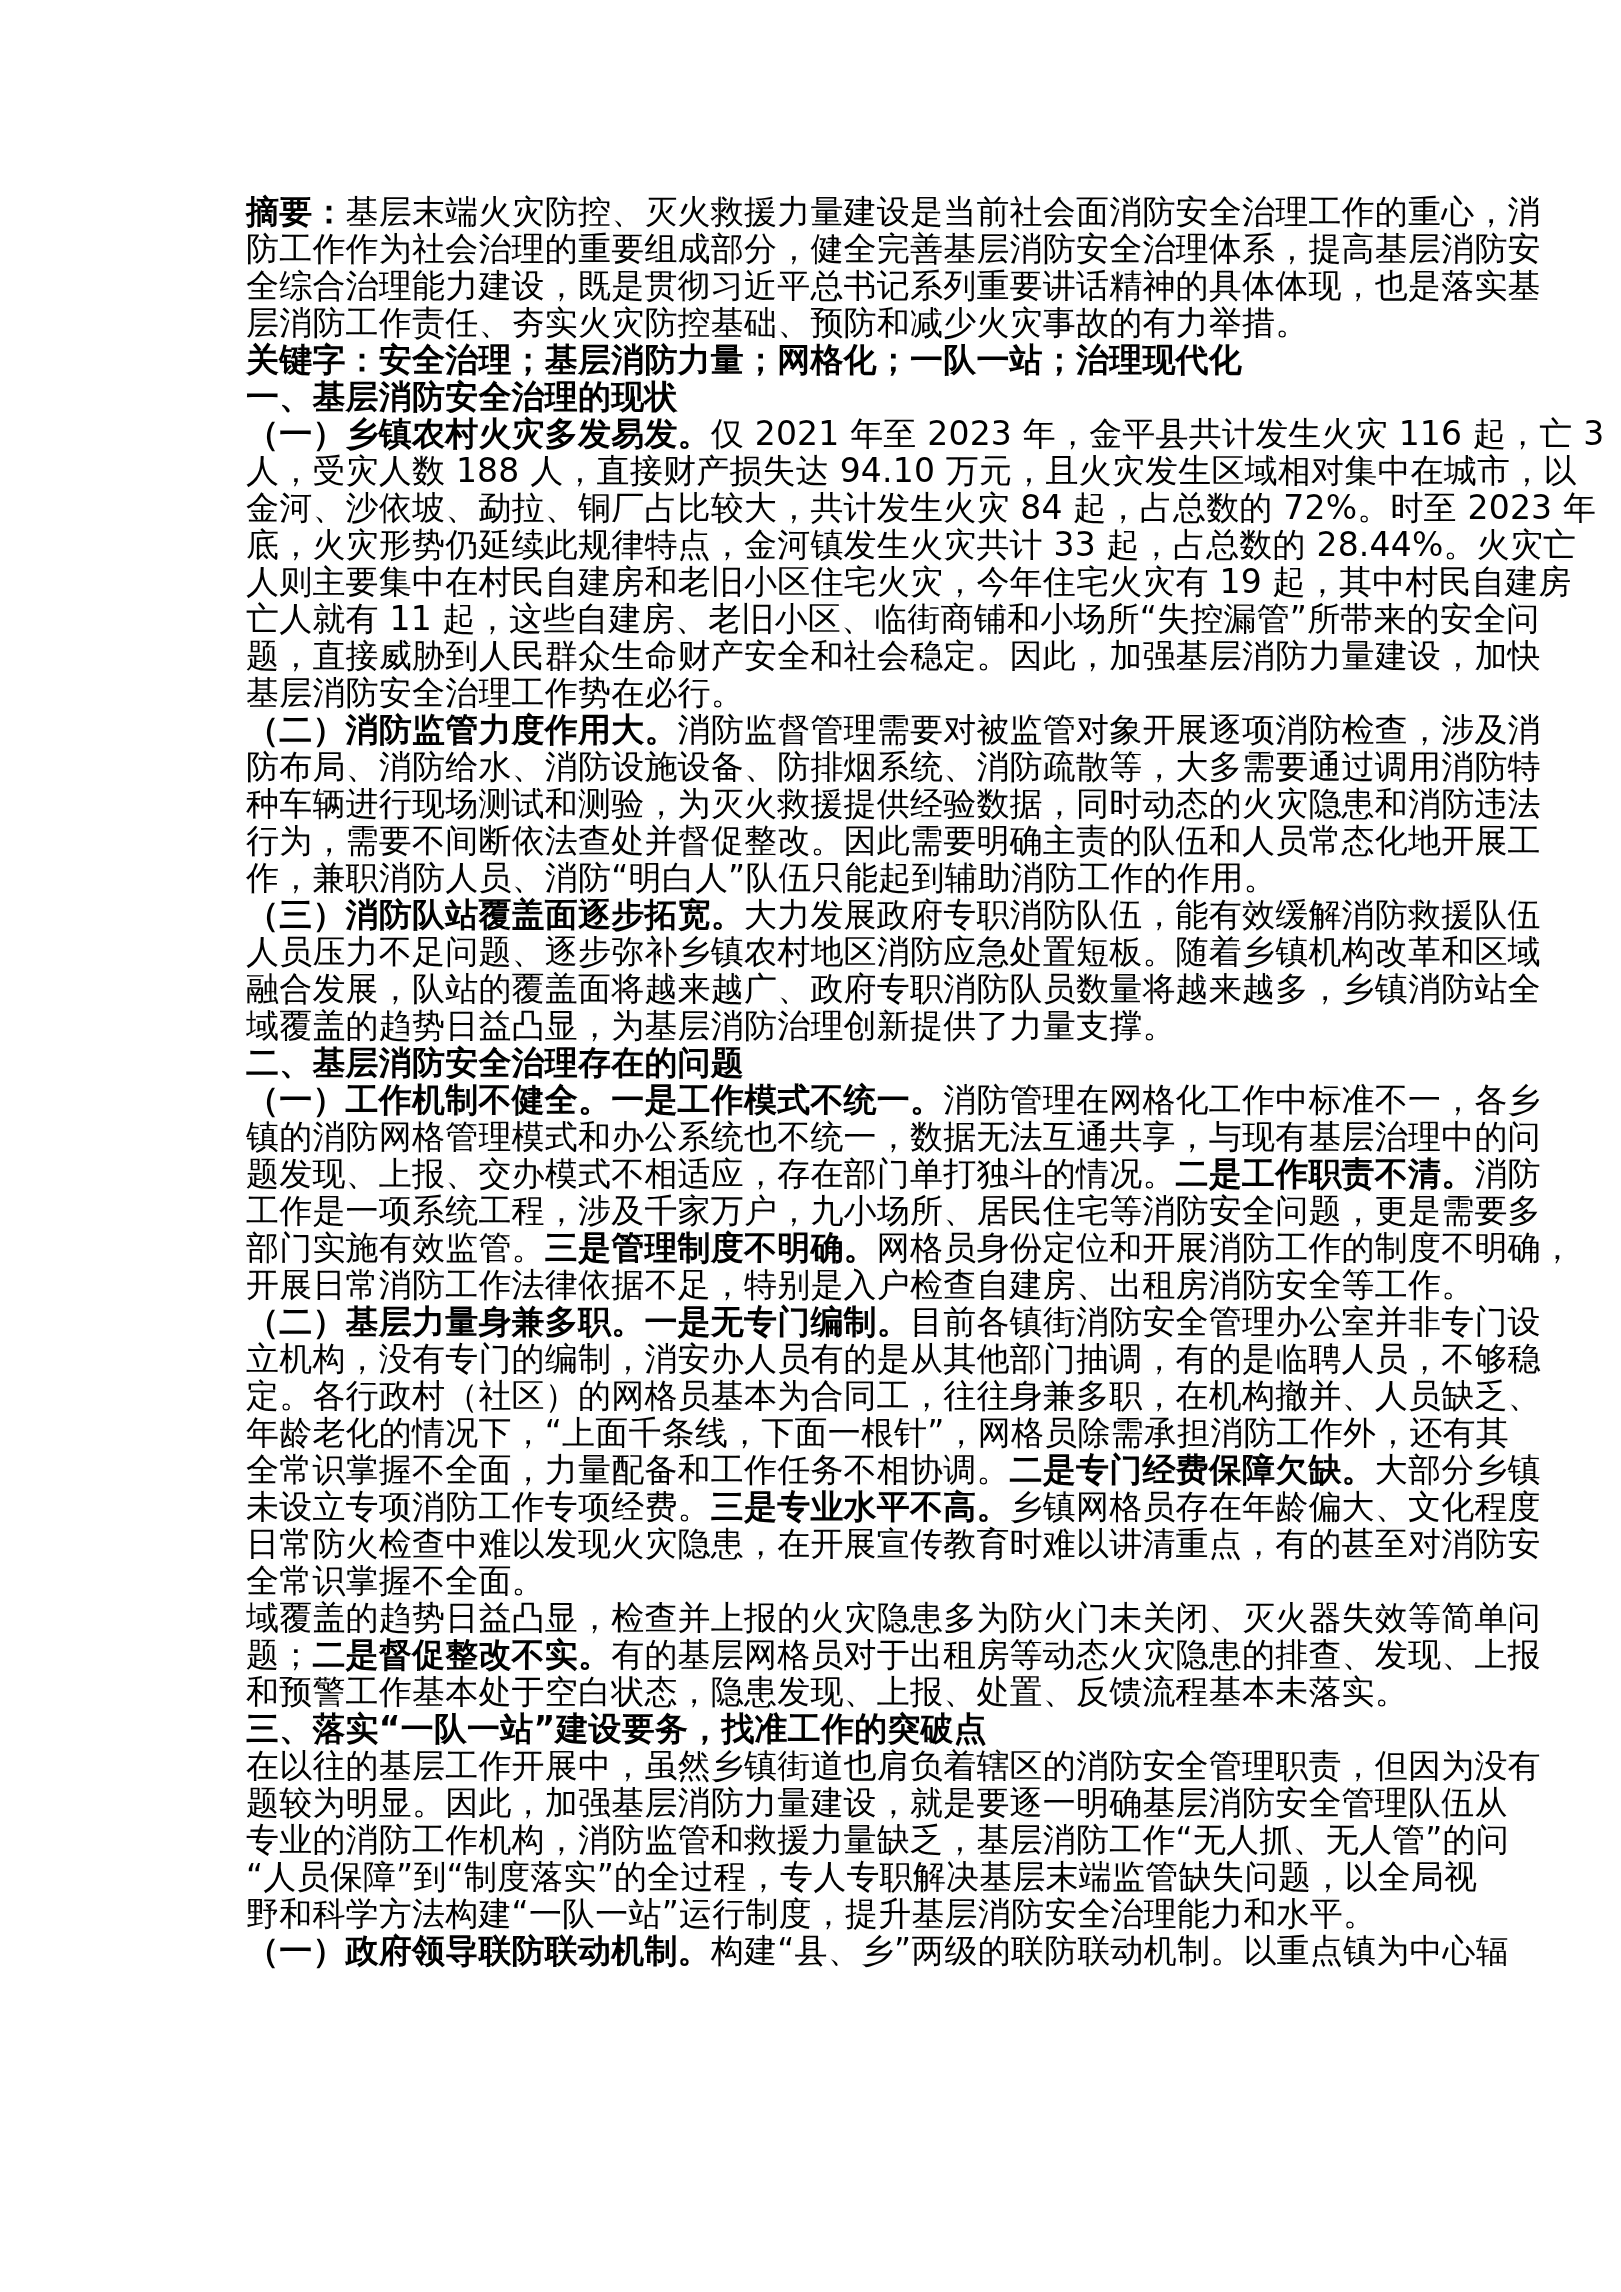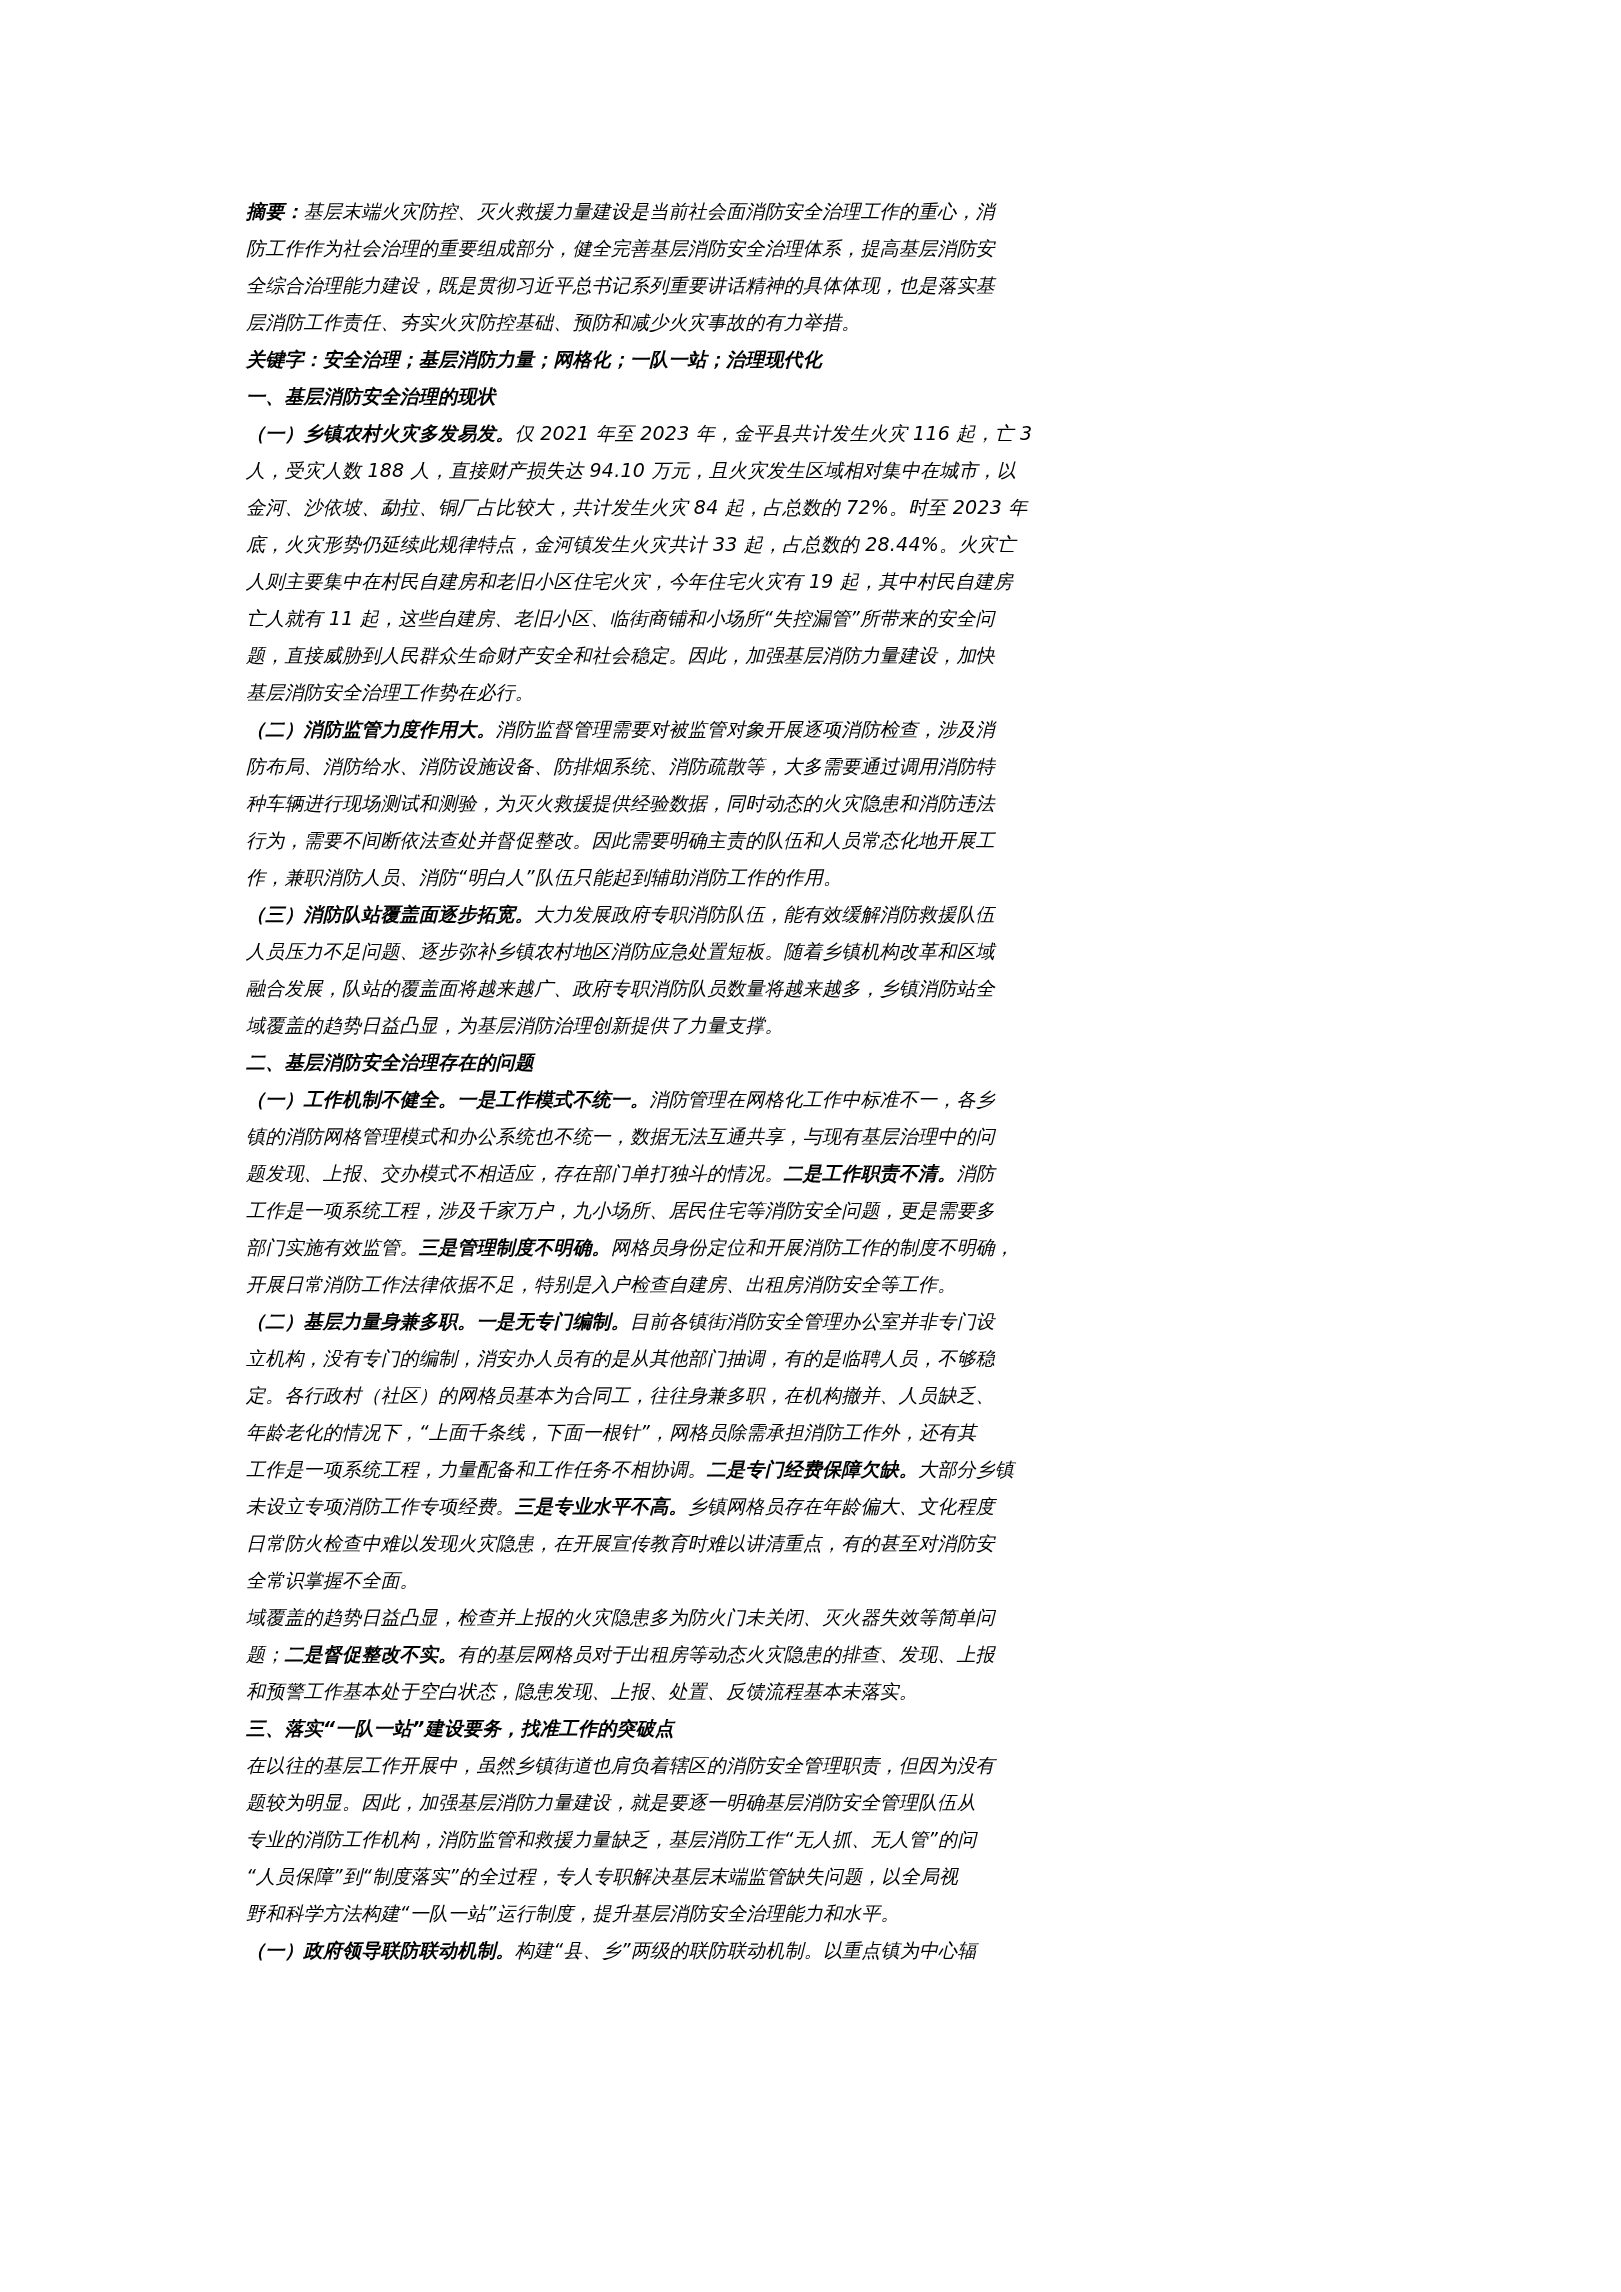--- a/index.html
+++ b/index.html
@@ -17,24 +17,23 @@
   }
   .page {
     position: absolute;
     left: 246px;
     top: 193px;
     width: 1117px;
   }
   .line {
     height: 37px;
     line-height: 37px;
-    font-size: 19px;
+    font-size: 33px;
     white-space: nowrap;
     letter-spacing: 0.2px;
-    font-style: italic;
   }
   .b {
     font-weight: bold;
   }
 </style>
 </head>
 <body>
 
 <div class="page" id="page">
     <div class="line"><span class="b">摘要：</span><span>基层末端火灾防控、灭火救援力量建设是当前社会面消防安全治理工作的重心，消</span></div>
@@ -64,21 +63,21 @@
     <div class="line"><span class="b">（一）工作机制不健全。一是工作模式不统一。</span><span>消防管理在网格化工作中标准不一，各乡</span></div>
     <div class="line"><span>镇的消防网格管理模式和办公系统也不统一，数据无法互通共享，与现有基层治理中的问</span></div>
     <div class="line"><span>题发现、上报、交办模式不相适应，存在部门单打独斗的情况。</span><span class="b">二是工作职责不清。</span><span>消防</span></div>
     <div class="line"><span>工作是一项系统工程，涉及千家万户，九小场所、居民住宅等消防安全问题，更是需要多</span></div>
     <div class="line"><span>部门实施有效监管。</span><span class="b">三是管理制度不明确。</span><span>网格员身份定位和开展消防工作的制度不明确，</span></div>
     <div class="line"><span>开展日常消防工作法律依据不足，特别是入户检查自建房、出租房消防安全等工作。</span></div>
     <div class="line"><span class="b">（二）基层力量身兼多职。一是无专门编制。</span><span>目前各镇街消防安全管理办公室并非专门设</span></div>
     <div class="line"><span>立机构，没有专门的编制，消安办人员有的是从其他部门抽调，有的是临聘人员，不够稳</span></div>
     <div class="line"><span>定。各行政村（社区）的网格员基本为合同工，往往身兼多职，在机构撤并、人员缺乏、</span></div>
     <div class="line"><span>年龄老化的情况下，“上面千条线，下面一根针”，网格员除需承担消防工作外，还有其</span></div>
-    <div class="line"><span>工作是一项系统工程，力量配备和工作任务不相协调。</span><span class="b">二是专门经费保障欠缺。</span><span>大部分乡镇</span></div>
+    <div class="line"><span>全常识掌握不全面，力量配备和工作任务不相协调。</span><span class="b">二是专门经费保障欠缺。</span><span>大部分乡镇</span></div>
     <div class="line"><span>未设立专项消防工作专项经费。</span><span class="b">三是专业水平不高。</span><span>乡镇网格员存在年龄偏大、文化程度</span></div>
     <div class="line"><span>日常防火检查中难以发现火灾隐患，在开展宣传教育时难以讲清重点，有的甚至对消防安</span></div>
     <div class="line"><span>全常识掌握不全面。</span></div>
     <div class="line"><span>域覆盖的趋势日益凸显，检查并上报的火灾隐患多为防火门未关闭、灭火器失效等简单问</span></div>
     <div class="line"><span>题；</span><span class="b">二是督促整改不实。</span><span>有的基层网格员对于出租房等动态火灾隐患的排查、发现、上报</span></div>
     <div class="line"><span>和预警工作基本处于空白状态，隐患发现、上报、处置、反馈流程基本未落实。</span></div>
     <div class="line"><span class="b">三、落实“一队一站”建设要务，找准工作的突破点</span></div>
     <div class="line"><span>在以往的基层工作开展中，虽然乡镇街道也肩负着辖区的消防安全管理职责，但因为没有</span></div>
     <div class="line"><span>题较为明显。因此，加强基层消防力量建设，就是要逐一明确基层消防安全管理队伍从</span></div>
     <div class="line"><span>专业的消防工作机构，消防监管和救援力量缺乏，基层消防工作“无人抓、无人管”的问</span></div>

